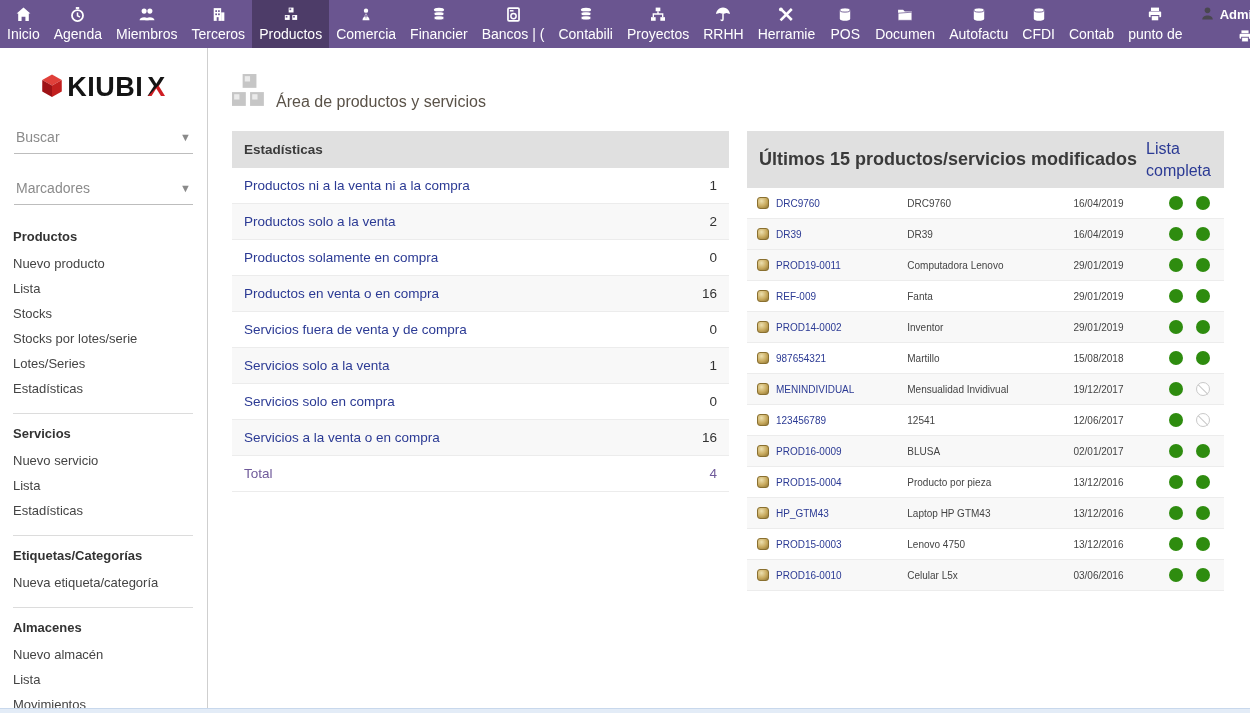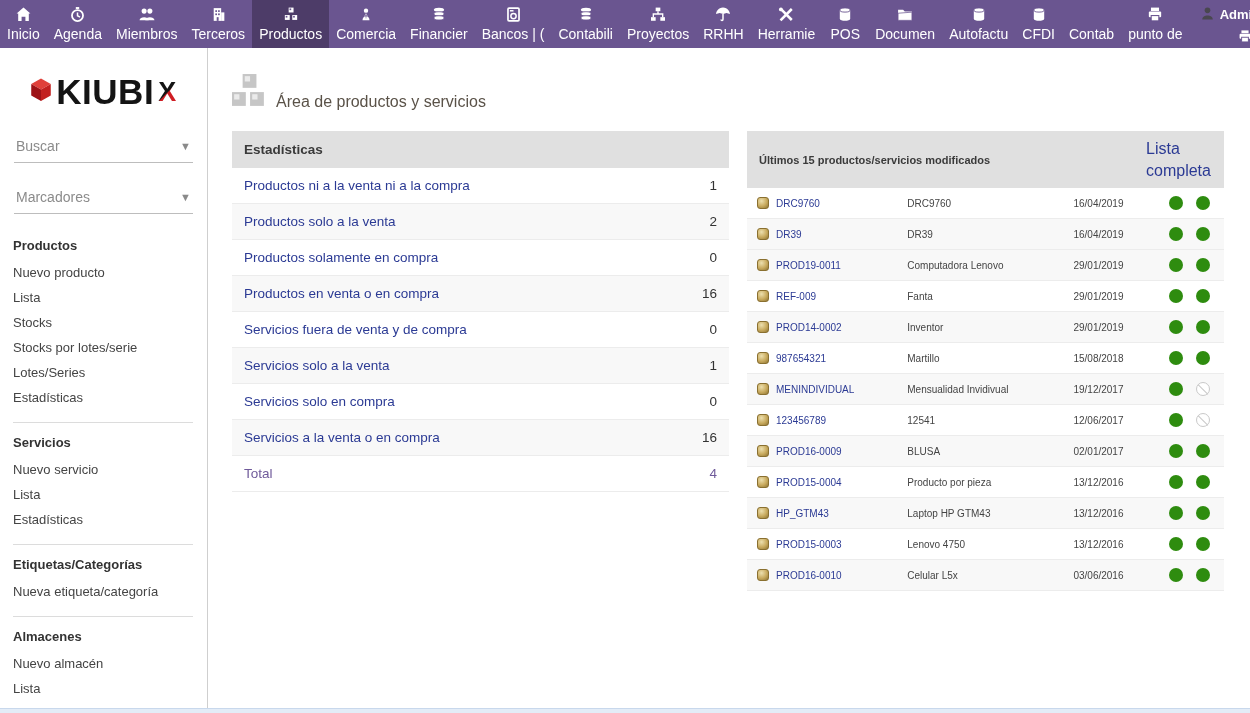--- a/index.html
+++ b/index.html
@@ -22,21 +22,21 @@
   .nav-user-actions span { cursor:pointer; display:flex; }
 
   
   .app { display:flex; height:660px; }
   .sidebar { width:208px; border-right:1px solid #cfcfcf; background:#fff; overflow:hidden; }
   .content { flex:1; padding:0 25px 0 24px; overflow:hidden; position:relative; }
 
   
   .logo { margin:24px auto 10px; text-align:center; display:flex; align-items:center;
     justify-content:center; gap:4px; }
-  .logo-text { font-size:35px; font-weight:800; color:#141414; letter-spacing:.5px; }
+  .logo-text { font-size:27px; font-weight:800; color:#141414; letter-spacing:.5px; }
   .logo-x { font-size:27px; font-weight:800; letter-spacing:.5px;
     background:linear-gradient(135deg,#141414 48%,#cf1d23 52%);
     -webkit-background-clip:text; background-clip:text; color:transparent; }
   .side-select { margin:20px 14px 0; padding:6px 2px 8px; border-bottom:1px solid #bdbdbd;
     color:#8b8b8b; font-size:14px; display:flex; justify-content:space-between;
     align-items:center; cursor:pointer; }
   .side-select .arrow { color:#8a8a8a; font-size:11px; }
   .menu { padding:10px 14px 0 13px; }
   .menu-section { margin-top:6px; padding-top:8px; }
   .menu-section + .menu-section { border-top:1px solid #dcdcdc; margin-top:12px; padding-top:12px; }
@@ -60,21 +60,21 @@
   .stats-row.alt { background:#f8f8f8; }
   .stats-label { color:#2b3a94; cursor:pointer; }
   .stats-val { text-align:right; color:#333; }
   .total-row td { padding:10px 12px; border-bottom:1px solid #ececec; color:#6f5a9a; }
   .total-row .stats-val { color:#6f5a9a; }
   .total-label { cursor:pointer; }
 
   
   .recent-head { background:#e0e0e0; display:flex; justify-content:space-between;
     align-items:center; padding:7px 12px; }
-  .recent-title { font-size:11px; font-weight:bold; color:#3a3a3a; }
+  .recent-title { font-size:18px; font-weight:bold; color:#3a3a3a; }
   .recent-link { font-size:16px; color:#2b3a94; width:66px; text-align:left;
     line-height:1.35; cursor:pointer; }
   .recent-row { display:flex; align-items:center; padding:8px 10px;
     border-bottom:1px solid #ececec; font-size:10px; }
   .recent-row.alt { background:#f8f8f8; }
   .cell-code { width:152px; display:flex; align-items:center; gap:7px; }
   .code-link { color:#2b3a94; cursor:pointer; word-break:break-all; }
   .prod-cube { width:12px; height:12px; flex:none; border-radius:3px;
     background:radial-gradient(circle at 35% 30%, #ecdfae, #c8aa5e 55%, #8e7433);
     border:1px solid #8a7030; cursor:pointer; }

